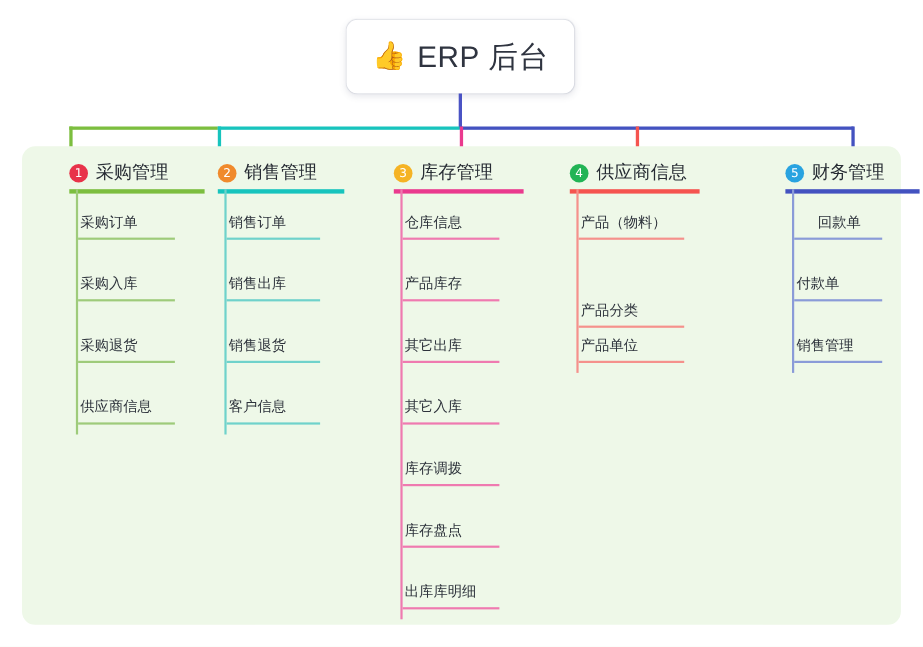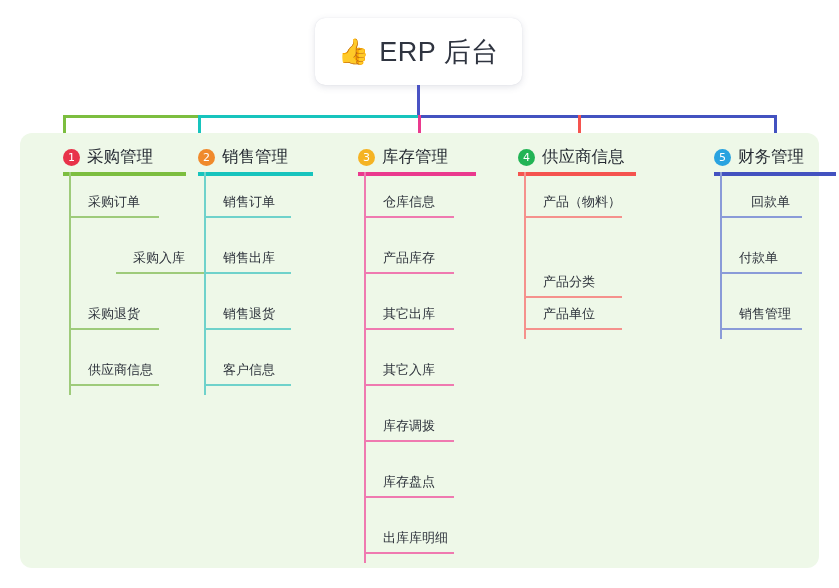--- a/index.html
+++ b/index.html
@@ -49,21 +49,21 @@
     flex:0 0 auto;
   }
   .head-label{font-size:16.5px;color:#262b33;}
   .head-rule{position:absolute;top:39px;left:20px;height:4px;}
 
   
   .spine{position:absolute;width:2px;top:39px;}
   .leaf{position:absolute;left:28px;}
   .leaf-text{
     font-size:13px;color:#2d323b;white-space:nowrap;
-    padding:0 0 5px 17px;display:block;
+    padding:0 0 5px 2px;display:block;
   }
   .leaf-rule{height:2px;}
 </style>
 </head>
 <body>
 
 <div id="stage">
 
   <div class="title-card">
     <span class="title-emoji">👍</span>
@@ -89,21 +89,21 @@
           <div class="col-head">
             <span class="badge" style="background: rgb(232, 51, 74);">1</span>
             <span class="head-label">采购管理</span>
           </div>
           <div class="head-rule" style="width: 123px; background: rgb(124, 190, 63);"></div>
           <div class="spine" style="left: 26px; height: 223px; background: rgb(158, 203, 122);"></div>
           <div class="leaf" style="top: 60px;">
             <span class="leaf-text">采购订单</span>
             <div class="leaf-rule" style="width: 88px; background: rgb(158, 203, 122);"></div>
           </div>
-          <div class="leaf" style="top: 116px; margin-left: 45px;">
+          <div class="leaf" style="top: 116px;">
             <span class="leaf-text">采购入库</span>
             <div class="leaf-rule" style="width: 88px; background: rgb(158, 203, 122);"></div>
           </div>
           <div class="leaf" style="top: 172px;">
             <span class="leaf-text">采购退货</span>
             <div class="leaf-rule" style="width: 88px; background: rgb(158, 203, 122);"></div>
           </div>
           <div class="leaf" style="top: 228px;">
             <span class="leaf-text">供应商信息</span>
             <div class="leaf-rule" style="width: 88px; background: rgb(158, 203, 122);"></div>

